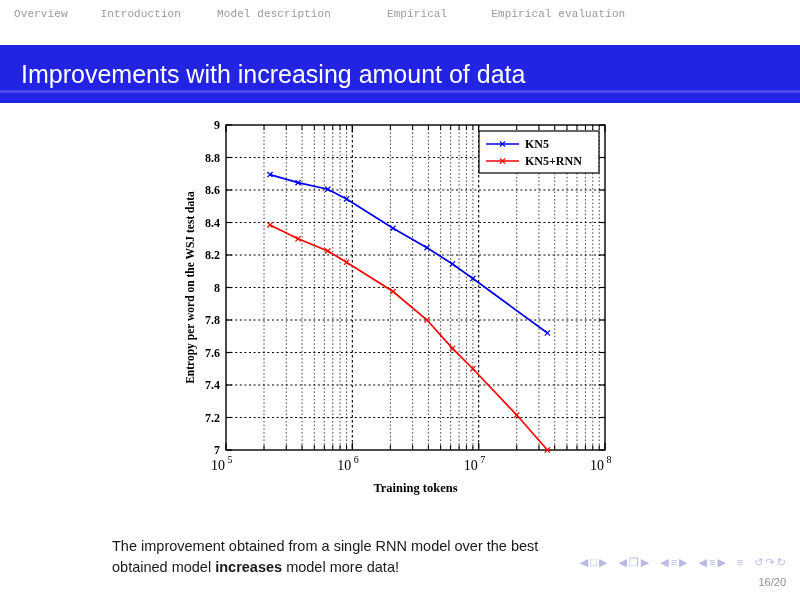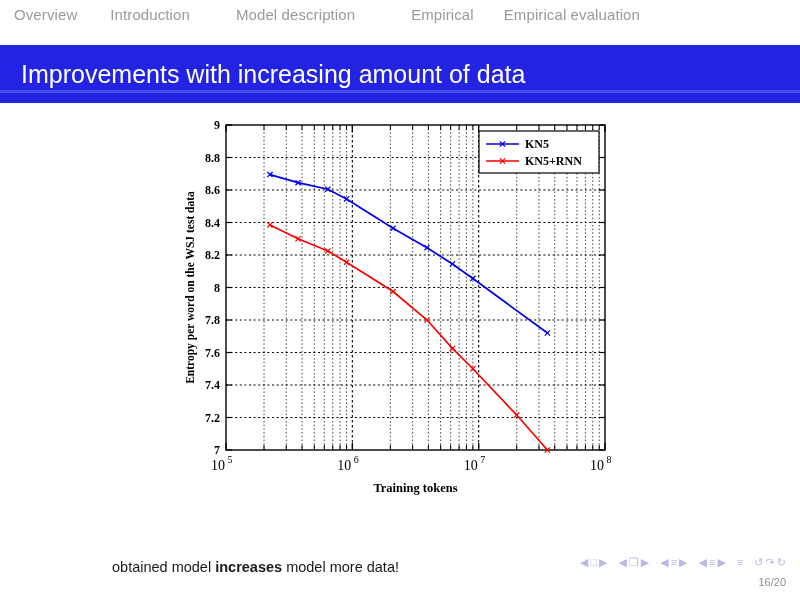--- a/index.html
+++ b/index.html
@@ -19,29 +19,30 @@
   #nav-bar {
     position: absolute;
     top: 0; left: 0;
     width: 800px;
     height: 28px;
     display: flex;
     align-items: center;
   }
   .nav-item {
     color: #9a9a9a;
-    font-size: 15px;
+    font-size: 11px;
     white-space: nowrap;
     letter-spacing: 0.1px;
+    font-family: Liberation Mono, monospace;
   }
   #nav-item-overview      { margin-left: 14px; }
   #nav-item-introduction  { margin-left: 33px; }
-  #nav-item-model         { margin-left: 46px; }
+  #nav-item-model         { margin-left: 36px; }
   #nav-item-extensions    { margin-left: 56px; }
-  #nav-item-empirical     { margin-left: 30px; }
+  #nav-item-empirical     { margin-left: 44px; }
 
   
   #title-banner {
     position: absolute;
     top: 45px; left: 0;
     width: 800px;
     height: 58px;
     background: #2323e3;
     display: flex;
     align-items: center;
@@ -357,20 +358,21 @@
         <g stroke="#ff0000" stroke-width="1.3">
           <line x1="319.9" y1="48.4" x2="325.1" y2="53.6"></line>
           <line x1="319.9" y1="53.6" x2="325.1" y2="48.4"></line>
         </g>
         <text x="345" y="55" font-family="&quot;Liberation Serif&quot;, serif" font-size="12" font-weight="bold" fill="#000">KN5+RNN</text>
       </g>
   </svg>
 </div>
 
 <div id="caption">
+  <span>The improvement obtained from a single RNN model over the best</span>
   <br>
   <span>obtained model </span><span id="caption-emph">increases</span><span> model more data!</span>
 </div>
 
 <div id="beamer-nav">
     <span class="navsym">◀</span>
     <span class="navsym">□</span>
     <span class="navsym">▶</span>
     <span class="navgap"></span>
     <span class="navsym">◀</span>

